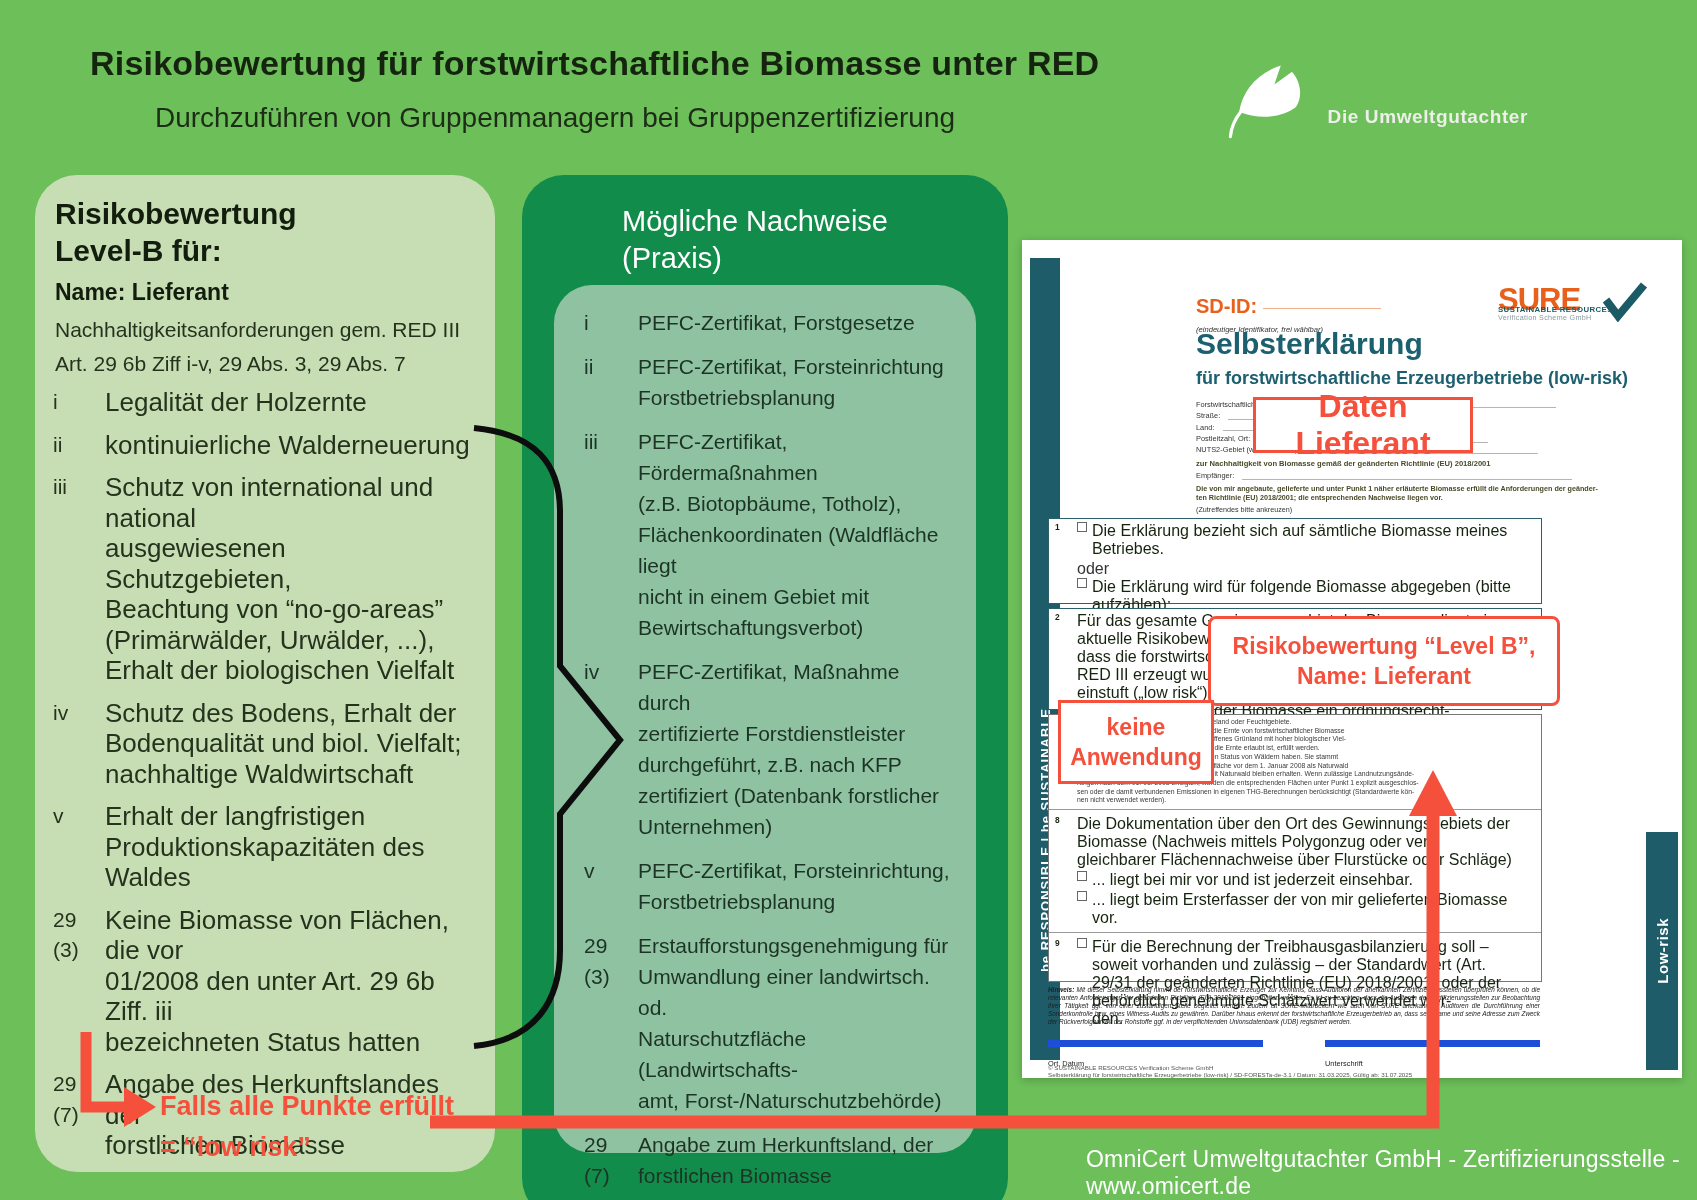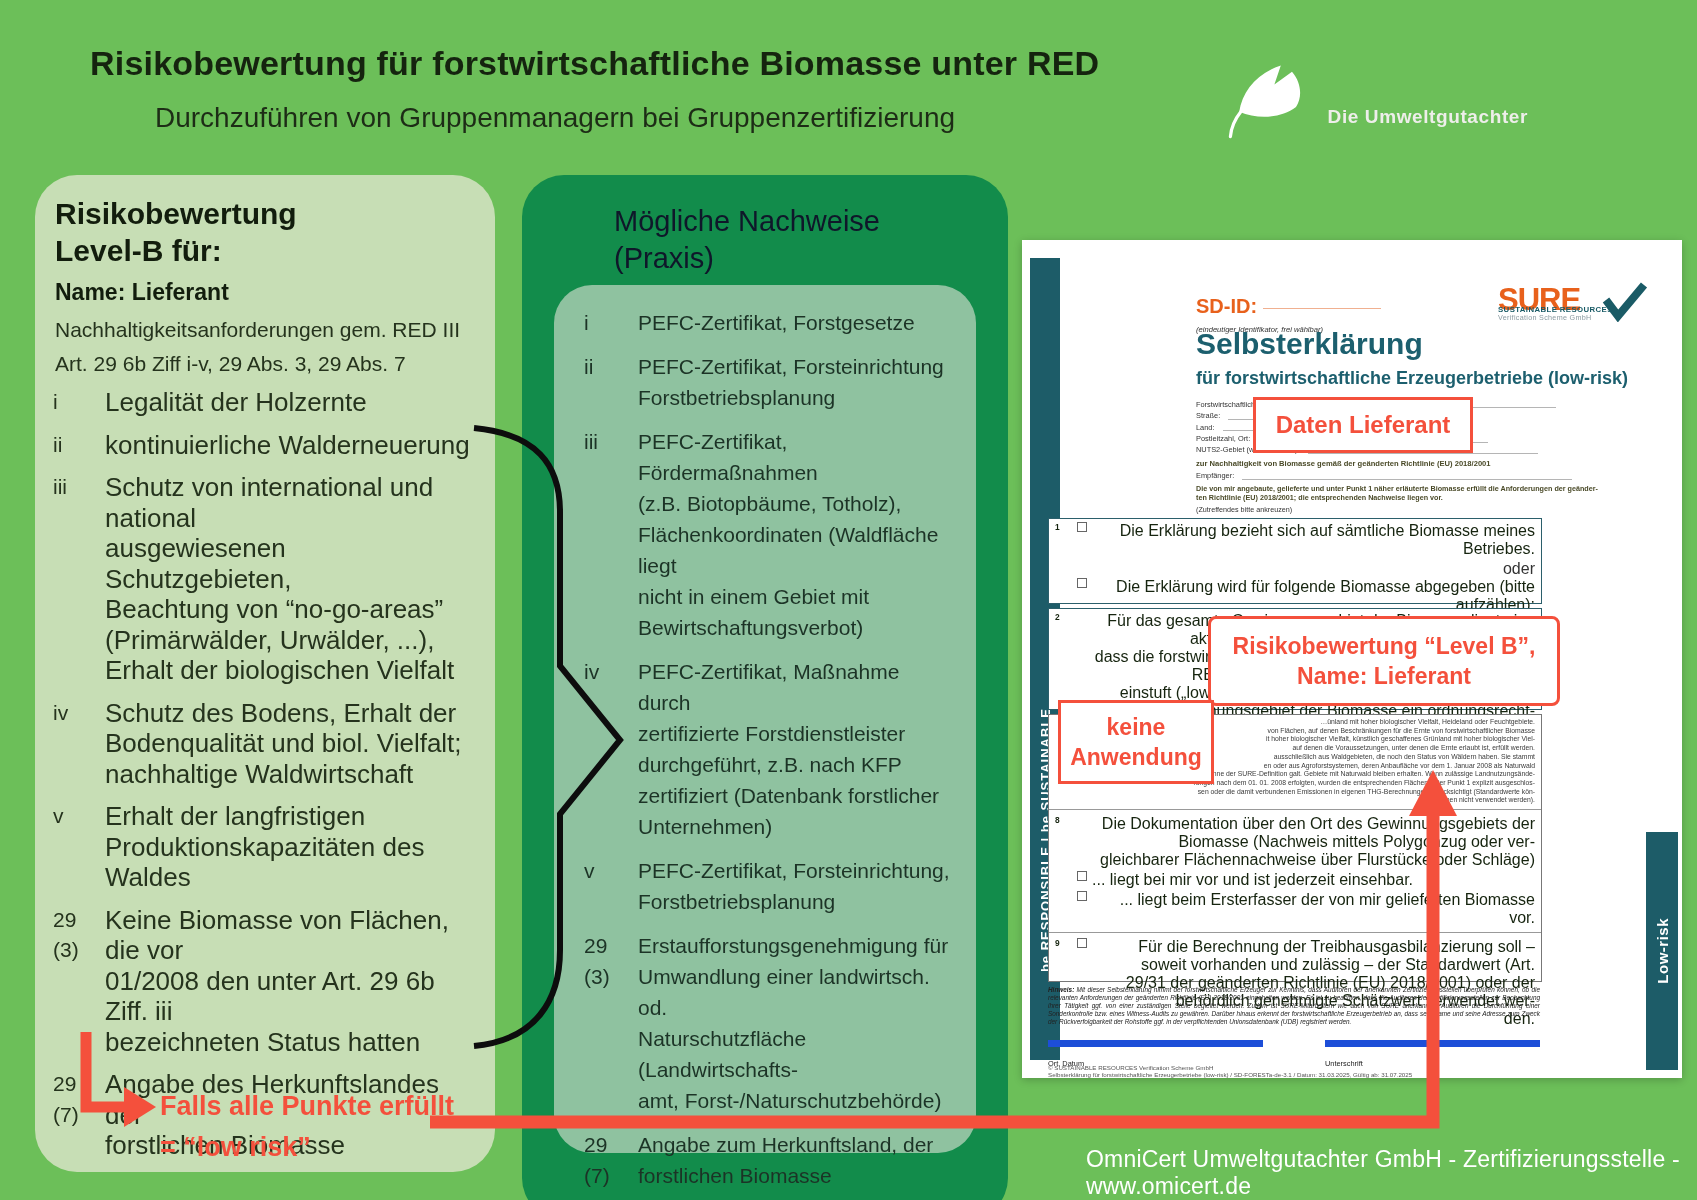--- a/index.html
+++ b/index.html
@@ -21,21 +21,21 @@
   .lp-name{position:absolute;left:20px;top:104px;font-size:23px;font-weight:800;color:#121d0d;}
   .lp-intro{position:absolute;left:20px;top:138px;font-size:21px;line-height:34px;color:#25331d;}
   .lp-list{position:absolute;left:18px;top:212px;width:424px;}
   .req-row{display:flex;margin-bottom:12px;}
   .req-label{flex:0 0 52px;font-size:21px;line-height:30.5px;color:#25331d;}
   .req-text{flex:1;font-size:26px;line-height:30.5px;color:#25331d;}
   .lp-conclusion{position:absolute;left:125px;top:911px;font-size:27px;line-height:41px;font-weight:800;color:#f4503c;}
 
   
   .middle-panel{position:absolute;left:522px;top:175px;width:486px;height:1045px;background:#128c4b;border-radius:42px;}
-  .mp-heading{position:absolute;left:92px;top:28px;font-size:29px;line-height:37px;font-weight:500;color:#0f172a;}
+  .mp-heading{position:absolute;left:100px;top:28px;font-size:29px;line-height:37px;font-weight:500;color:#ffffff;}
   .mp-box{position:absolute;left:32px;top:110px;width:422px;height:868px;background:#8fc2a0;border-radius:38px;}
   .mp-list{position:absolute;left:30px;top:22px;width:372px;}
   .ev-row{display:flex;margin-bottom:13px;}
   .ev-label{flex:0 0 54px;font-size:21px;line-height:31px;color:#1c3326;}
   .ev-text{flex:1;font-size:21px;line-height:31px;color:#1c3326;}
 
   
   .doc{position:absolute;left:1022px;top:240px;width:660px;height:838px;background:#ffffff;
        box-shadow:0 2px 8px rgba(0,0,0,.22);}
   .doc-band-left{position:absolute;left:8px;top:18px;width:30px;height:802px;background:#1d5c68;}
@@ -66,38 +66,38 @@
   .empf .field-line{max-width:330px;}
   .decl{position:absolute;left:56px;top:245px;width:450px;font-weight:700;color:#4a4a28;}
   .ankreuz{position:absolute;left:56px;top:266px;color:#333;}
 
   .dtable{position:absolute;left:26px;width:492px;border:1.5px solid #2b5f6b;background:#fff;}
   .t1{top:278px;height:84px;}
   .t2{top:368px;height:100px;}
   .t3{top:474px;height:266px;border-color:#777;}
   .trow{display:flex;padding:3px 6px 2px 6px;}
   .tnum{flex:0 0 22px;font-weight:800;font-size:8.4px;}
-  .tbody{flex:1;text-align:right;}
+  .tbody{flex:1;}
   .cbline{display:flex;align-items:flex-start;margin-bottom:1.5px;}
   .cb{flex:0 0 8px;height:8px;border:1px solid #666;margin-right:5px;margin-top:0;}
   .oder{margin-left:0;color:#333;}
   .dotline{border-bottom:1px dotted #999;height:6px;margin:2px 0 3px 13px;width:430px;}
   .strike{text-decoration:line-through;text-decoration-color:#b03030;text-decoration-thickness:1px;color:#2b2b2b;}
   .sep{border-top:1px solid #999;margin:2px 0;}
   .midblock{color:#3a3a3a;font-size:6.8px;line-height:8.7px;}
   .hinweis{position:absolute;left:26px;top:746px;width:492px;font-size:6.4px;line-height:8px;font-style:italic;color:#222;text-align:justify;}
   .hinweis b{font-style:italic;}
   .sigrow{position:absolute;left:26px;top:800px;width:492px;display:flex;justify-content:space-between;}
   .sig{width:215px;border-top:7px solid #1d4ed8;font-size:7.4px;padding-top:12px;color:#222;}
   .docfooter{position:absolute;left:26px;top:824px;width:492px;font-size:6.2px;line-height:7.4px;color:#555;}
 
   
   .ann{position:absolute;background:#fff;border:3px solid #f4503c;color:#f4503c;font-weight:800;
        display:flex;align-items:center;justify-content:center;text-align:center;z-index:6;}
-  .ann-daten{left:1253px;top:397px;width:214px;height:50px;font-size:24px;}
+  .ann-daten{left:1253px;top:397px;width:214px;height:50px;font-size:32px;}
   .ann-levelb{left:1208px;top:616px;width:346px;height:84px;font-size:23px;line-height:30px;border-radius:8px;}
   .ann-keine{left:1058px;top:700px;width:150px;height:78px;font-size:23px;line-height:30px;}
 
   .overlay{position:absolute;left:0;top:0;width:1697px;height:1200px;z-index:5;pointer-events:none;}
 
   .page-footer{position:absolute;left:1086px;top:1146px;font-size:23px;font-weight:500;color:#ffffff;letter-spacing:.2px;}
 </style>
 </head>
 <body>
 

